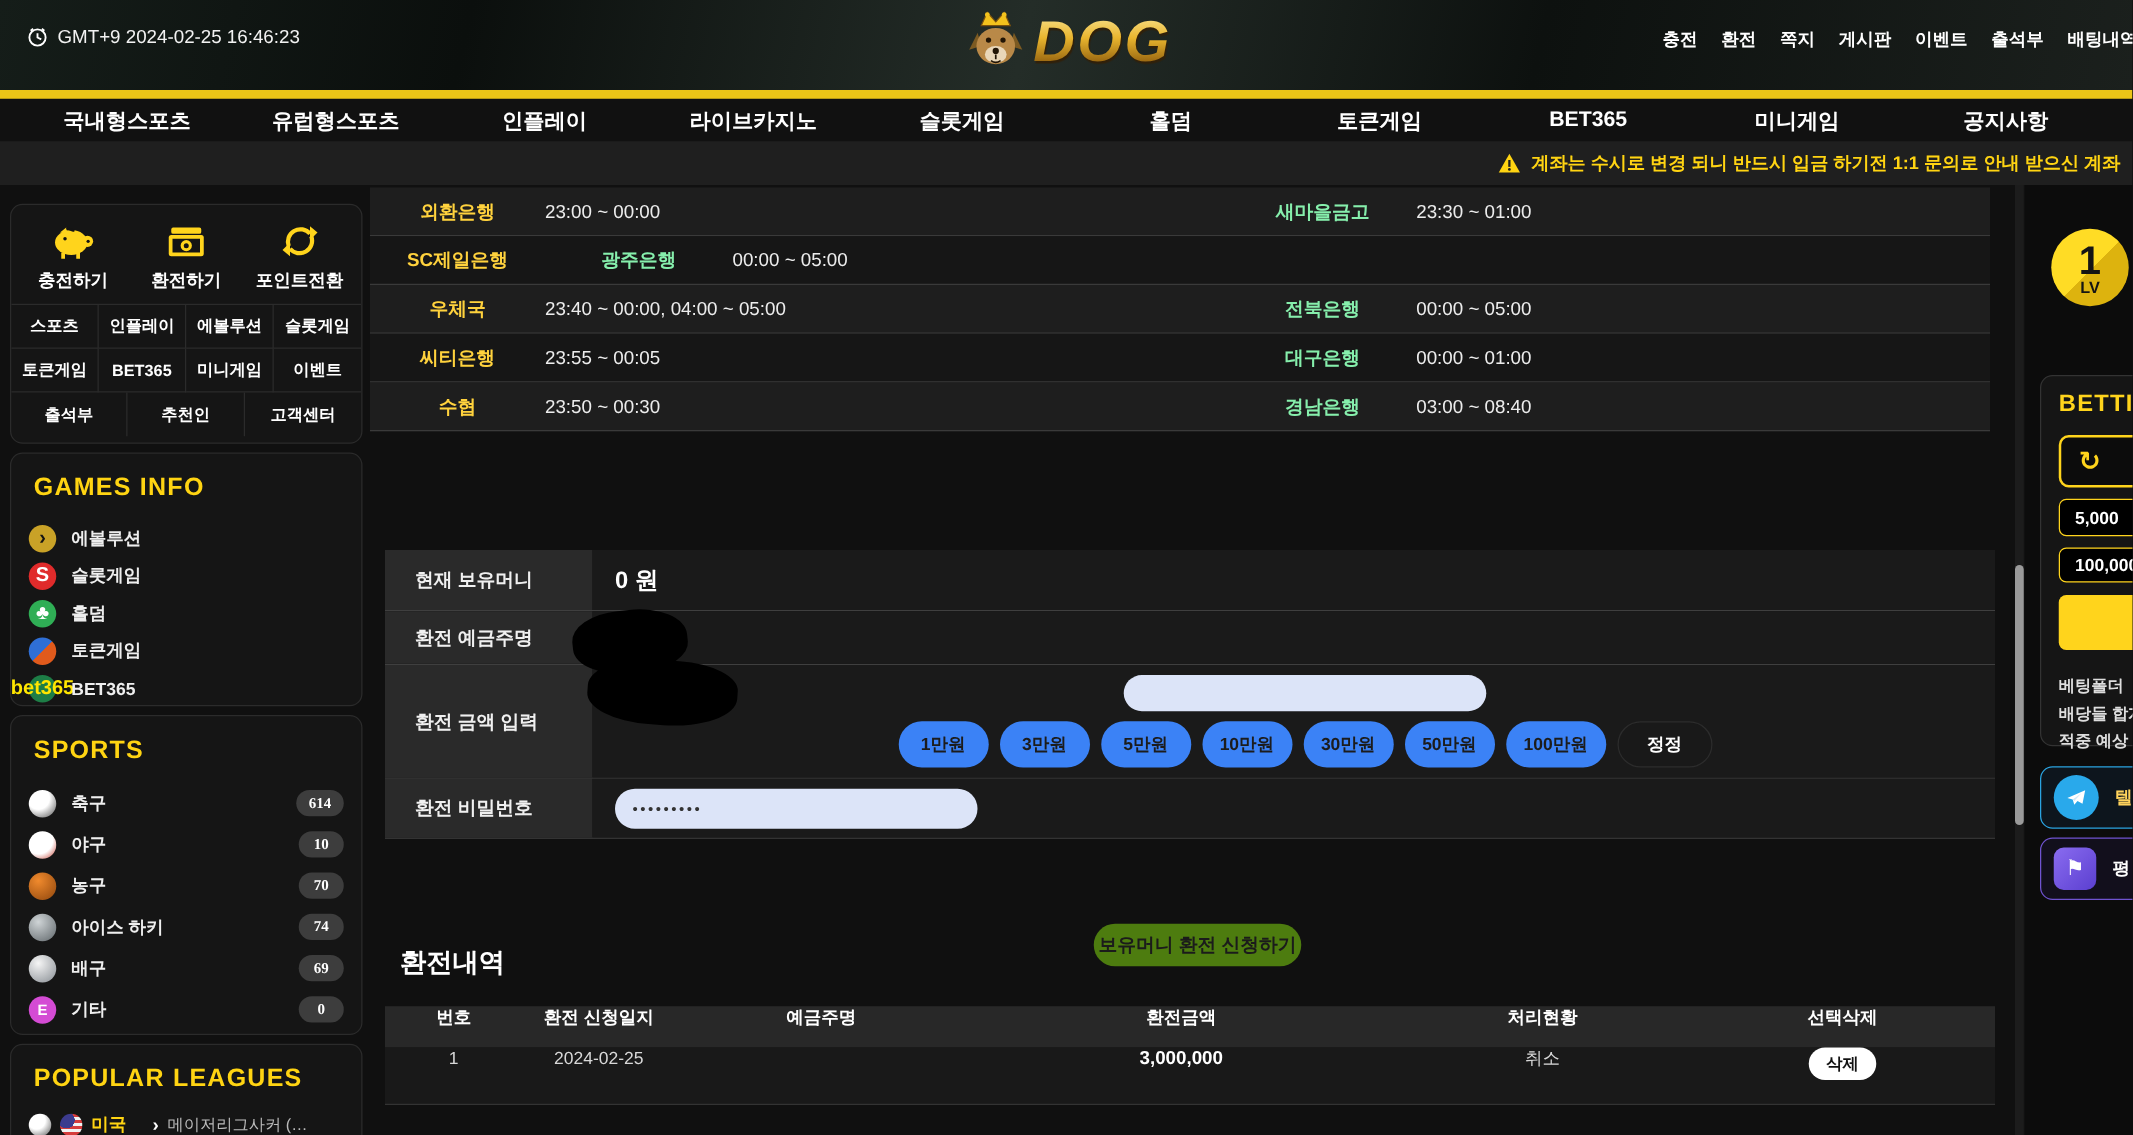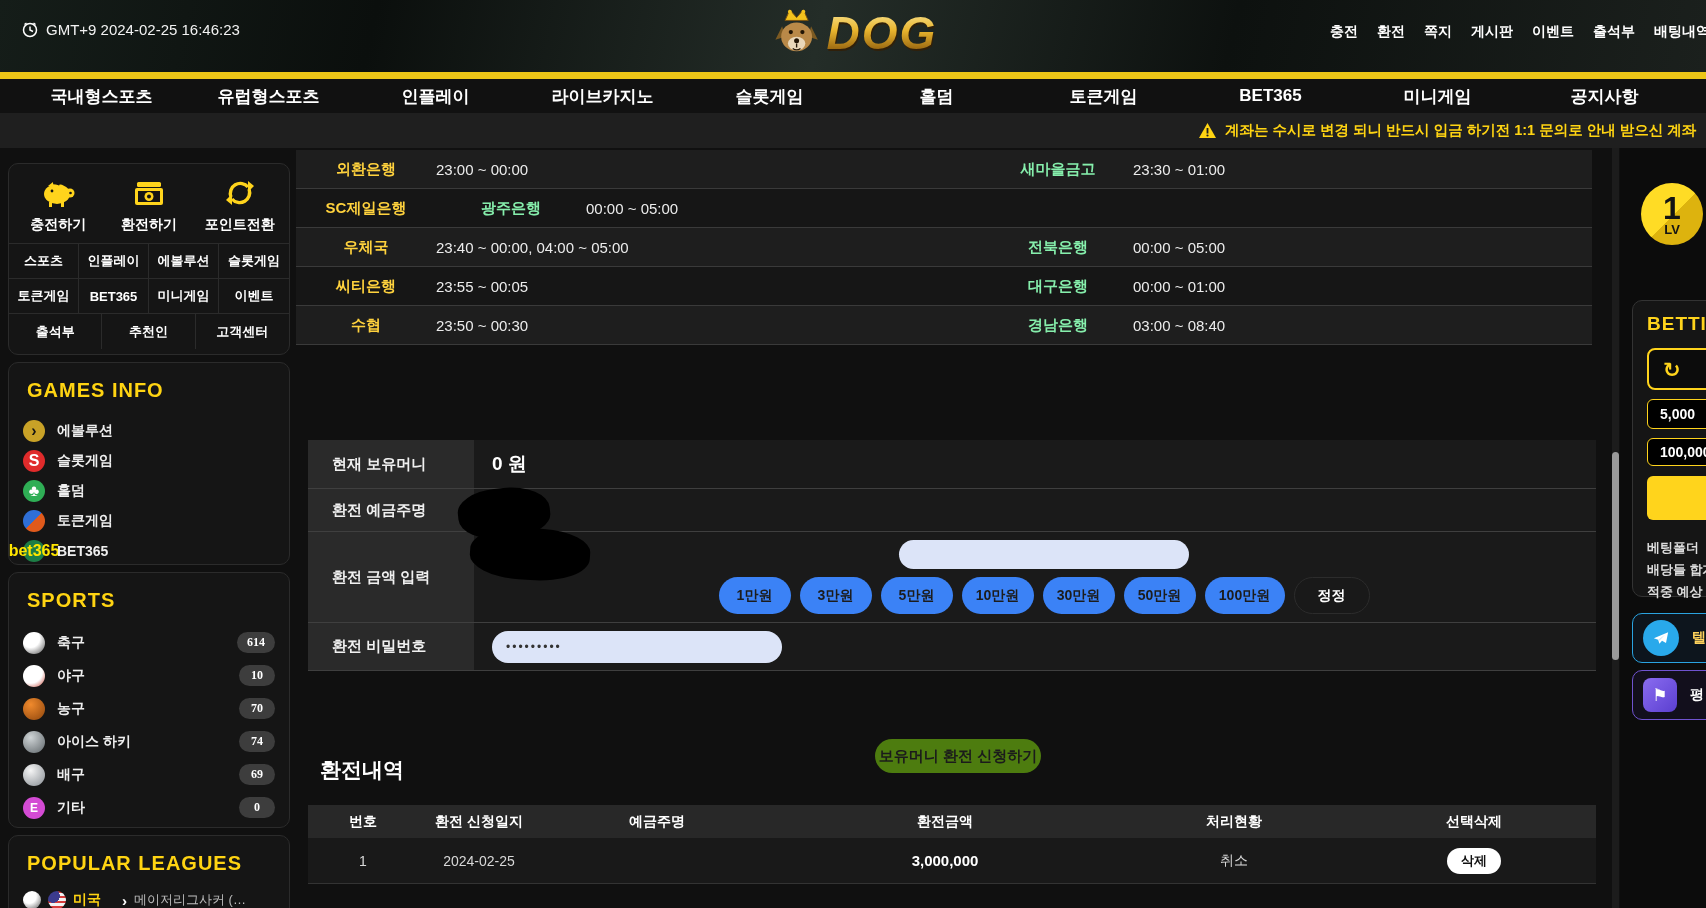--- a/index.html
+++ b/index.html
@@ -92,21 +92,21 @@
     border:1px solid #2c2c2c; color:#fff; font-size:14px; font-weight:700; cursor:pointer; }
   .redact { position:absolute; background:#000; z-index:5; }
   .redact.r1 { left:150px; top:48px; width:92px; height:50px; border-radius:42% 48% 40% 46%; transform:rotate(-6deg); }
   .redact.r2 { left:162px; top:88px; width:120px; height:52px; border-radius:46% 40% 48% 42%; transform:rotate(4deg); }
   .submit-btn { position:absolute; left:875px; top:692px; width:166px; height:34px;
     border-radius:17px; background:#4d7c0f; border:none; color:#1b1b1b; font-size:15px;
     font-weight:800; cursor:pointer;margin-top:47px; }
   
   .history-title { position:absolute; left:320px; top:756px; color:#fff; font-size:21px; font-weight:800; }
   .history-table { position:absolute; left:308px; top:805px; width:1288px; }
-  .h-row { display:flex; align-items:center; }
+  .h-row { display:flex; }
   .h-head { height:33px; background:#282828; }
   .h-head span { color:#fff; font-size:14px; font-weight:700; text-align:center; }
   .h-data { height:46px; background:#191919; border-bottom:1px solid #333; }
   .h-data span { color:#d8d8d8; font-size:14px; text-align:center; }
   .hc1{width:110px;} .hc2{width:122px;} .hc3{width:234px;} .hc4{width:342px;} .hc5{width:236px;} .hc6{width:244px; display:flex; justify-content:center;}
   .h-amount { font-weight:800; color:#fff !important; font-size:15px !important; }
   .del-btn { width:54px; height:26px; border-radius:13px; background:#fff; border:none;
     color:#111; font-size:13px; font-weight:700; cursor:pointer; }
   
   .scroll-track { position:absolute; left:1612px; top:148px; width:7px; height:760px; background:#1c1c1c; }

